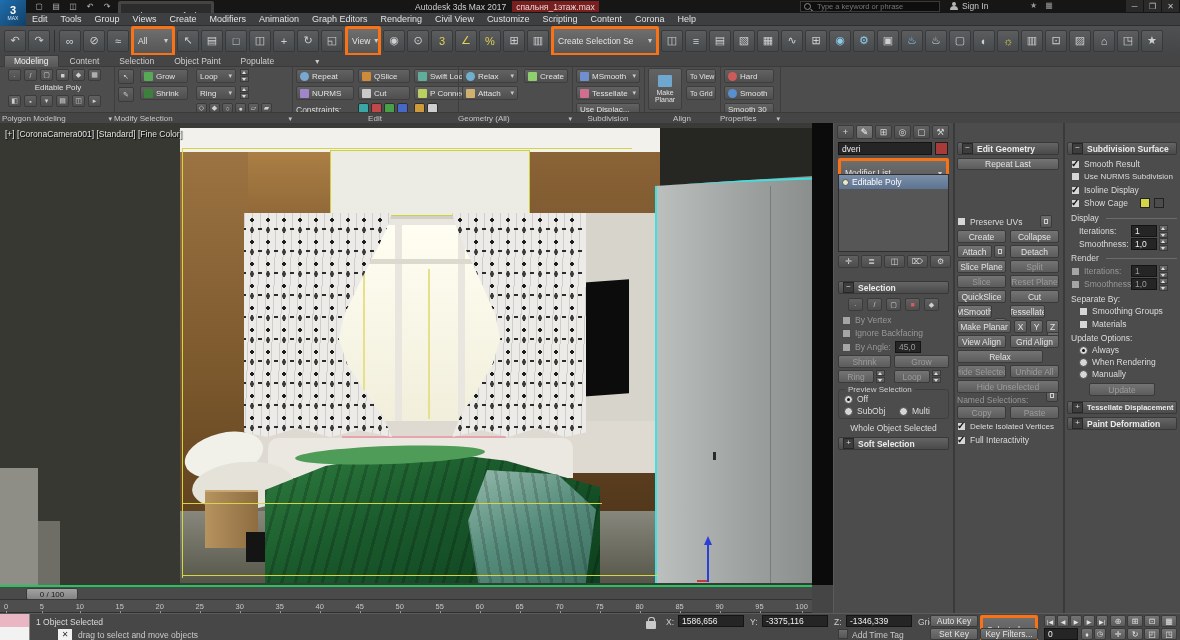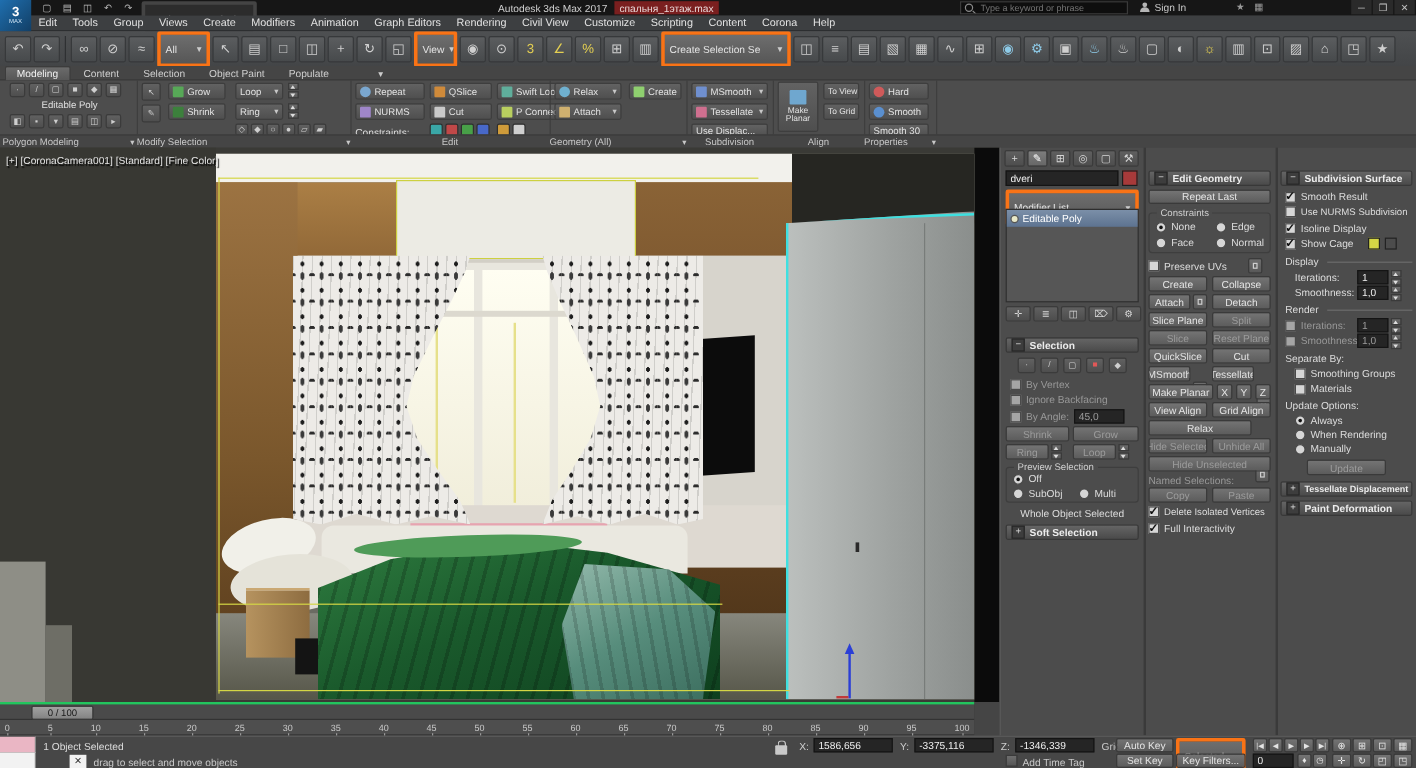--- a/index.html
+++ b/index.html
@@ -552,21 +552,21 @@
         <span class="chk dimbox"></span>
         <span>By Vertex</span>
       </div>
     <div class="abs lb dim" style="left:8px;top:205px">
         <span class="chk dimbox"></span>
         <span>Ignore Backfacing</span>
       </div>
     <div class="abs lb dim" style="left:8px;top:218px">
         <span class="chk dimbox"></span>
         <span>By Angle:</span>
-        <input class="fld dim" style="width: 42px; height: 12px;" value="45,0">
+        <input class="fld dim" style="width: 26px; height: 12px;" value="45,0">
       </div>
     <div class="abs btn dim" style="left:4px;top:232px;width:53px;height:13px">
         <span>Shrink</span>
       </div>
     <div class="abs btn dim" style="left:60px;top:232px;width:55px;height:13px">
         <span>Grow</span>
       </div>
     <div class="abs btn dim" style="left:4px;top:247px;width:36px;height:13px">
         <span>Ring</span>
       </div>
@@ -600,39 +600,20 @@
     <div class="abs roll closed" style="left:4px;top:314px;width:111px;height:13px">
         <span>Soft Selection</span>
       </div>
 
     <div class="abs roll" style="left:123px;top:19px;width:102px;height:13px">
         <span>Edit Geometry</span>
       </div>
     <div class="abs btn" style="left:123px;top:35px;width:102px;height:12px">
         <span>Repeat Last</span>
       </div>
-    <div class="gbox" style="left:123px;top:54px;width:102px;height:34px">
-      <span class="gtitle">Constraints</span>
-      <div class="lb" style="position:absolute;left:5px;top:6px">
-          <span class="rad on"></span>
-          <span>None</span>
-        </div>
-      <div class="lb" style="position:absolute;left:55px;top:6px">
-          <span class="rad"></span>
-          <span>Edge</span>
-        </div>
-      <div class="lb" style="position:absolute;left:5px;top:19px">
-          <span class="rad"></span>
-          <span>Face</span>
-        </div>
-      <div class="lb" style="position:absolute;left:55px;top:19px">
-          <span class="rad"></span>
-          <span>Normal</span>
-        </div>
-    </div>
     <div class="abs lb" style="left:123px;top:92px">
         <span class="chk"></span>
         <span>Preserve UVs</span>
         <span class="sq" style="margin-left:14px"></span>
       </div>
     <div class="abs btn" style="left:123px;top:107px;width:49px;height:13px">
         <span>Create</span>
       </div>
     <div class="abs btn" style="left:176px;top:107px;width:49px;height:13px">
         <span>Collapse</span>

